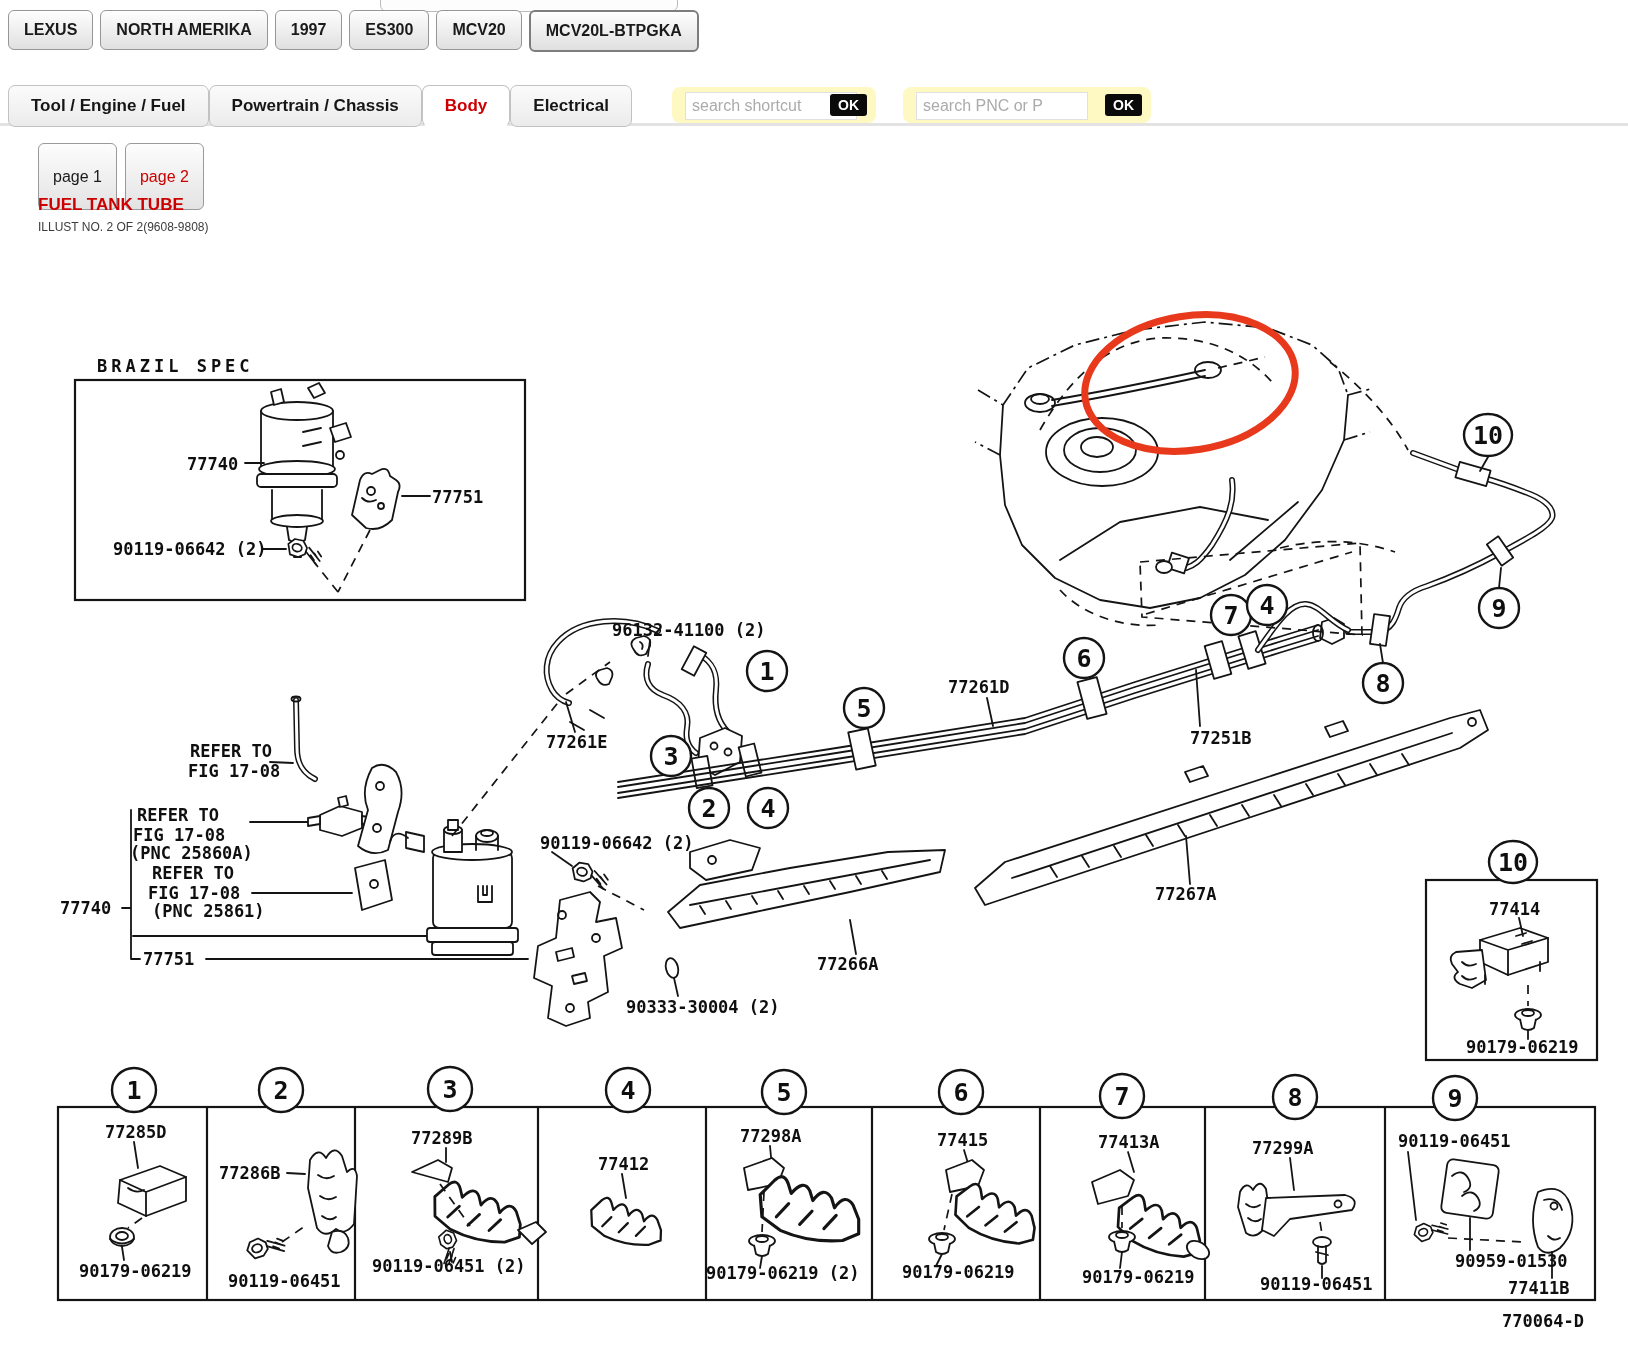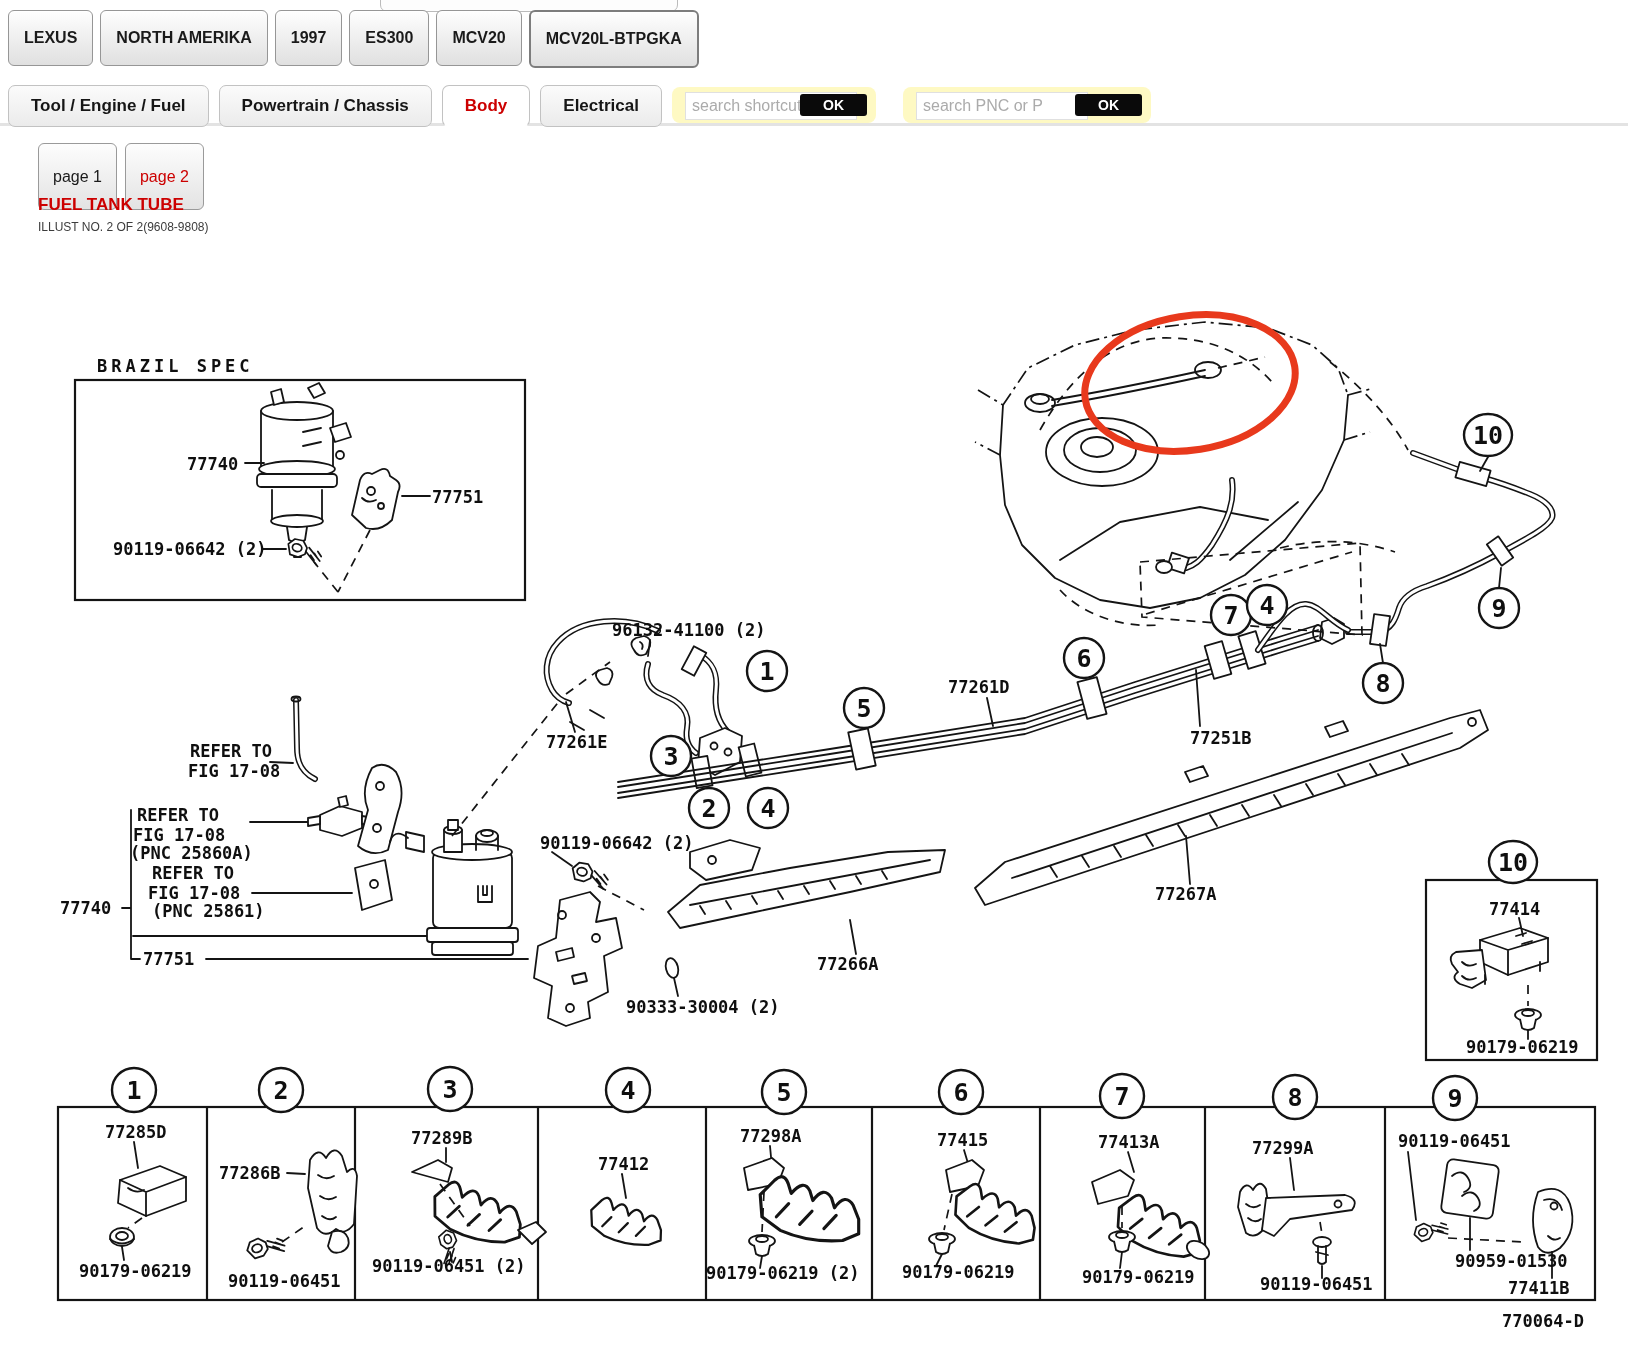--- a/index.html
+++ b/index.html
@@ -2,38 +2,38 @@
 <html><head>
 <meta charset="utf-8">
 <style>
   html,body{margin:0;padding:0;background:#fff;}
   .page{position:relative;width:1628px;height:1362px;background:#fff;overflow:hidden;
         font-family:"Liberation Sans",sans-serif;color:#111;}
   
   .partial-top{position:absolute;left:380px;top:-8px;width:296px;height:18px;background:#fdfdfd;
                border:1px solid #bbb;border-radius:0 0 7px 7px;}
   .topbar{position:absolute;left:8px;top:10px;display:flex;gap:7px;align-items:stretch;}
-  .btn3d{display:flex;align-items:center;justify-content:center;height:38px;padding:8px 15px;
+  .btn3d{display:flex;align-items:center;justify-content:center;height:38px;padding:0 15px;
          background:linear-gradient(#fefefe,#e0e0e0);border:1px solid #969696;border-radius:6px;
          font-size:16px;font-weight:bold;color:#1a1a1a;box-shadow:inset 0 1px 0 #fff;cursor:pointer;white-space:nowrap;}
   .btn3d.sel{border:2px solid #7d7d7d;}
   .register{display:flex;align-items:center;height:40px;padding:0 18px;background:#f6f6f6;
             border-radius:7px;font-size:16px;color:#0d0d0d;cursor:pointer;white-space:nowrap;}
   .tabline{position:absolute;left:0;top:123px;width:1628px;height:3px;background:#e3e3e3;}
-  .tabbar{position:absolute;left:8px;top:85px;display:flex;gap:10px;align-items:stretch;z-index:2;}
+  .tabbar{position:absolute;left:8px;top:85px;display:flex;gap:0;align-items:stretch;z-index:2;}
   .tab{display:flex;align-items:center;justify-content:center;height:40px;padding:0 22px;
        background:linear-gradient(#fbfbfb,#ebebeb);border:1px solid #c2c2c2;border-radius:7px;
        font-size:17px;font-weight:bold;color:#161616;cursor:pointer;white-space:nowrap;}
   .tab.active{background:#fff;color:#cc0000;border-bottom-color:#fff;}
   .searchwrap{position:absolute;top:87px;height:36px;background:#fef9c3;border-radius:8px;z-index:2;}
   .sw1{left:672px;width:204px;} .sw2{left:903px;width:248px;}
   .searchwrap input{position:absolute;left:13px;top:5px;width:158px;height:26px;border:1px solid #e0e0e0;
        background:#fff;font-family:"Liberation Sans",sans-serif;font-size:16px;color:#333;padding:0 6px;outline:none;}
   .searchwrap input::placeholder{color:#ababab;}
-  .okbtn{position:absolute;right:9px;top:7px;height:22px;padding:0 23px;background:#0a0a0a;color:#fff;
+  .okbtn{position:absolute;right:9px;top:7px;height:22px;padding:0 8px;background:#0a0a0a;color:#fff;
        font-size:14px;font-weight:bold;display:flex;align-items:center;border-radius:3px;cursor:pointer;}
   .pagesrow{position:absolute;left:38px;top:143px;display:flex;gap:8px;}
   .pagebtn{display:flex;align-items:center;height:33px;padding:16px 14px;background:linear-gradient(#fdfdfd,#e3e3e3);
        border:1px solid #9a9a9a;border-radius:6px;font-size:16px;color:#1a1a1a;cursor:pointer;}
   .pagebtn.active{color:#cc0000;font-weight:normal;}
   .titleblock{position:absolute;left:38px;top:194px;line-height:22px;}
   .t1{font-size:17px;font-weight:bold;color:#cc0000;}
   .t2{font-size:12px;color:#3c3c3c;}
   
   svg{position:absolute;left:0;top:0;}

